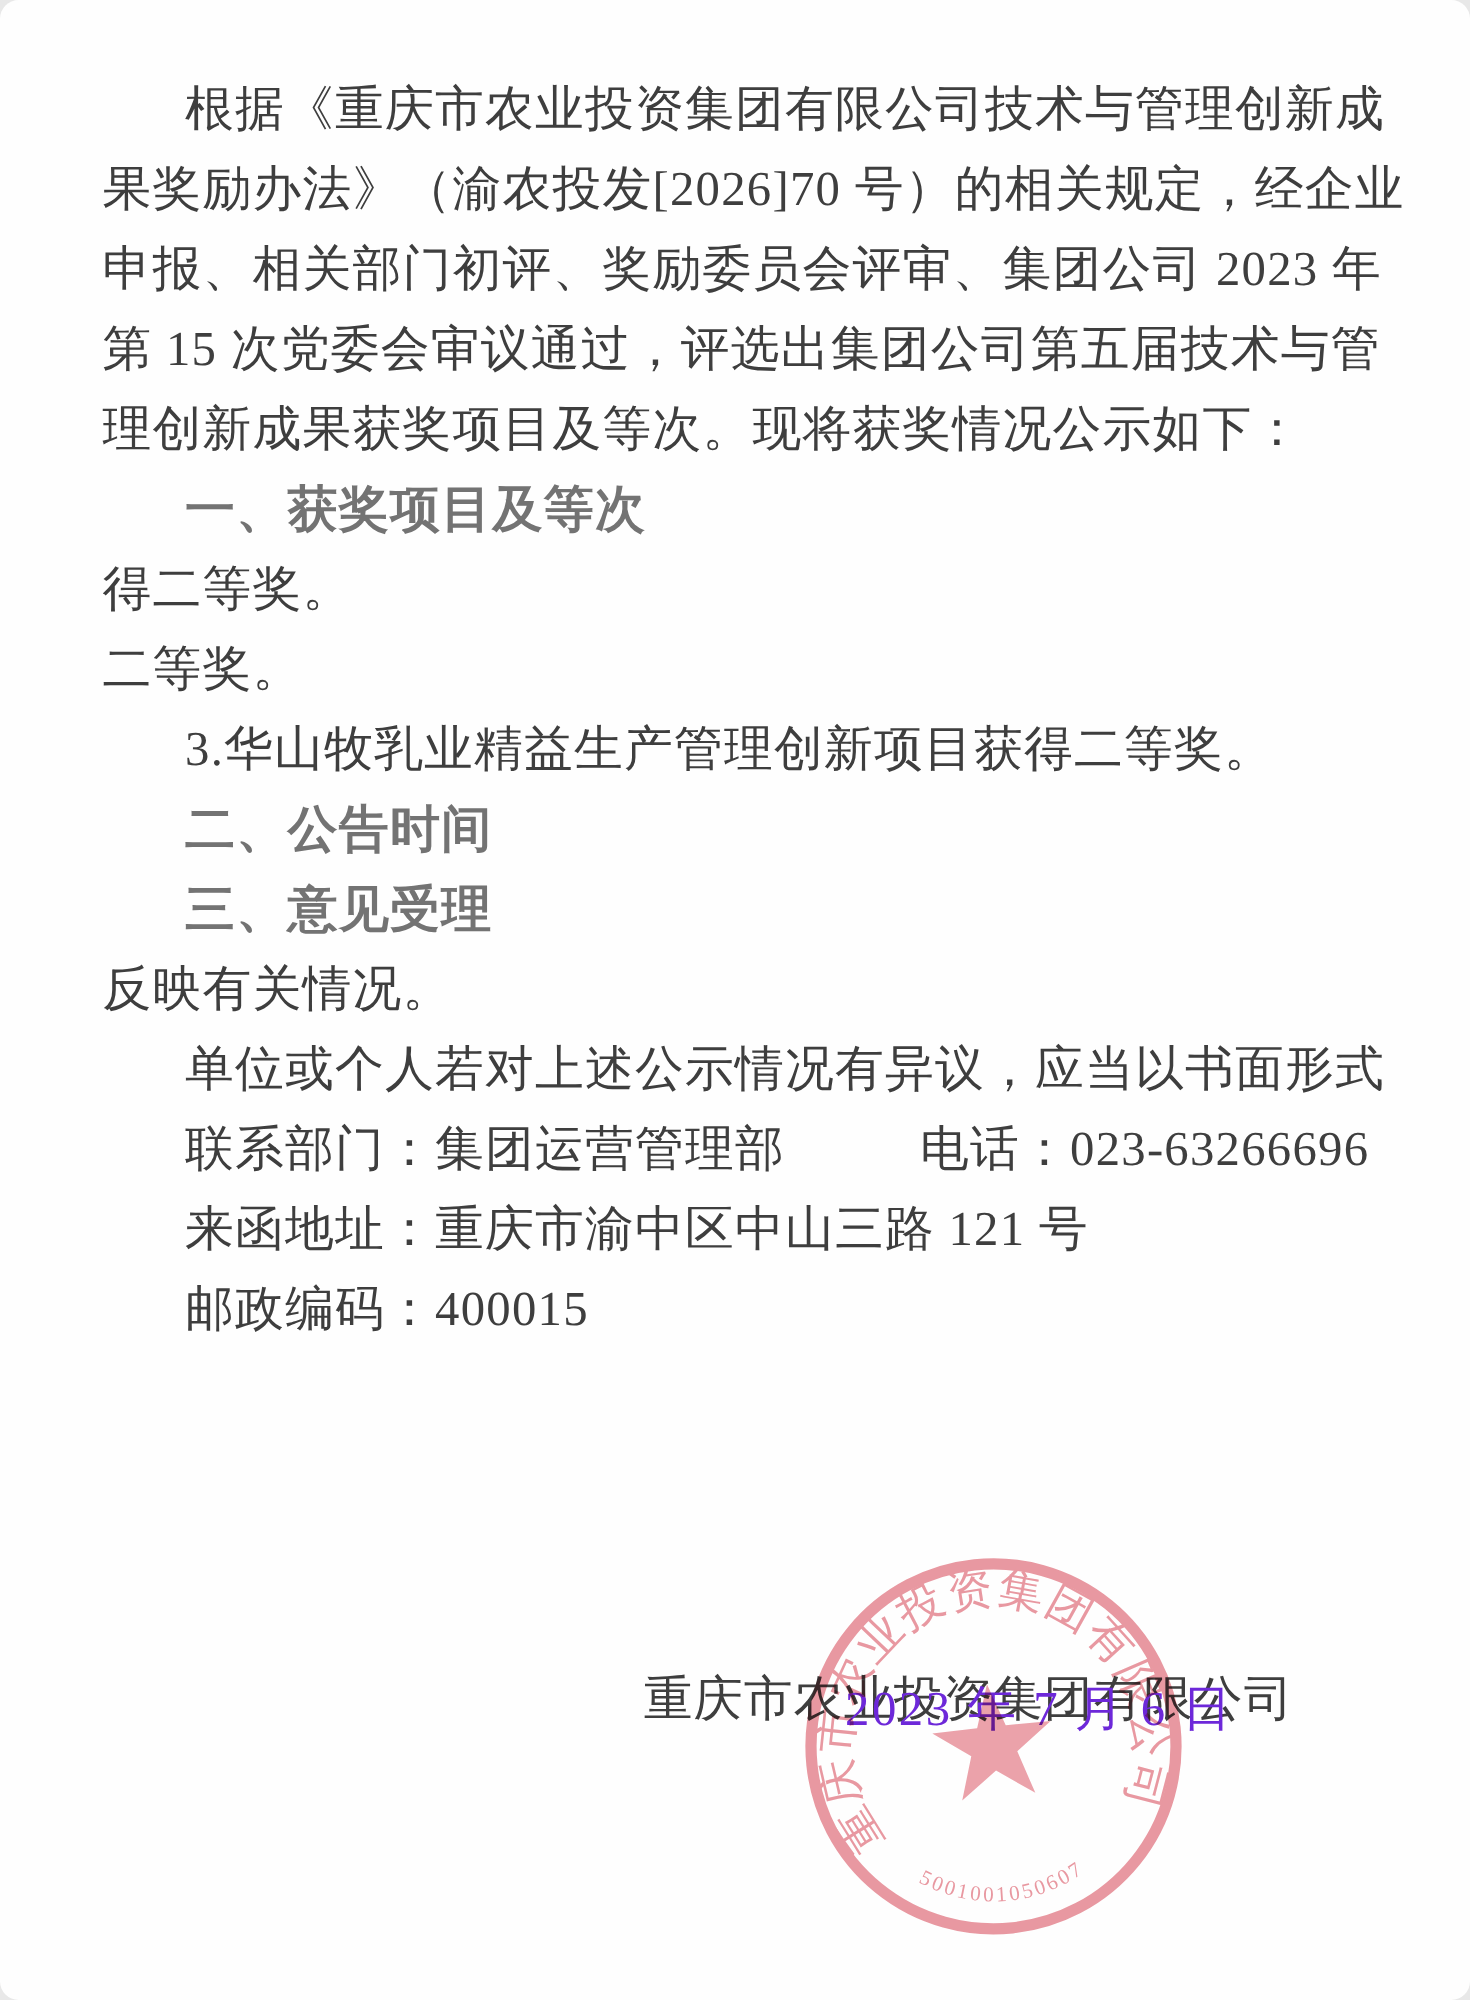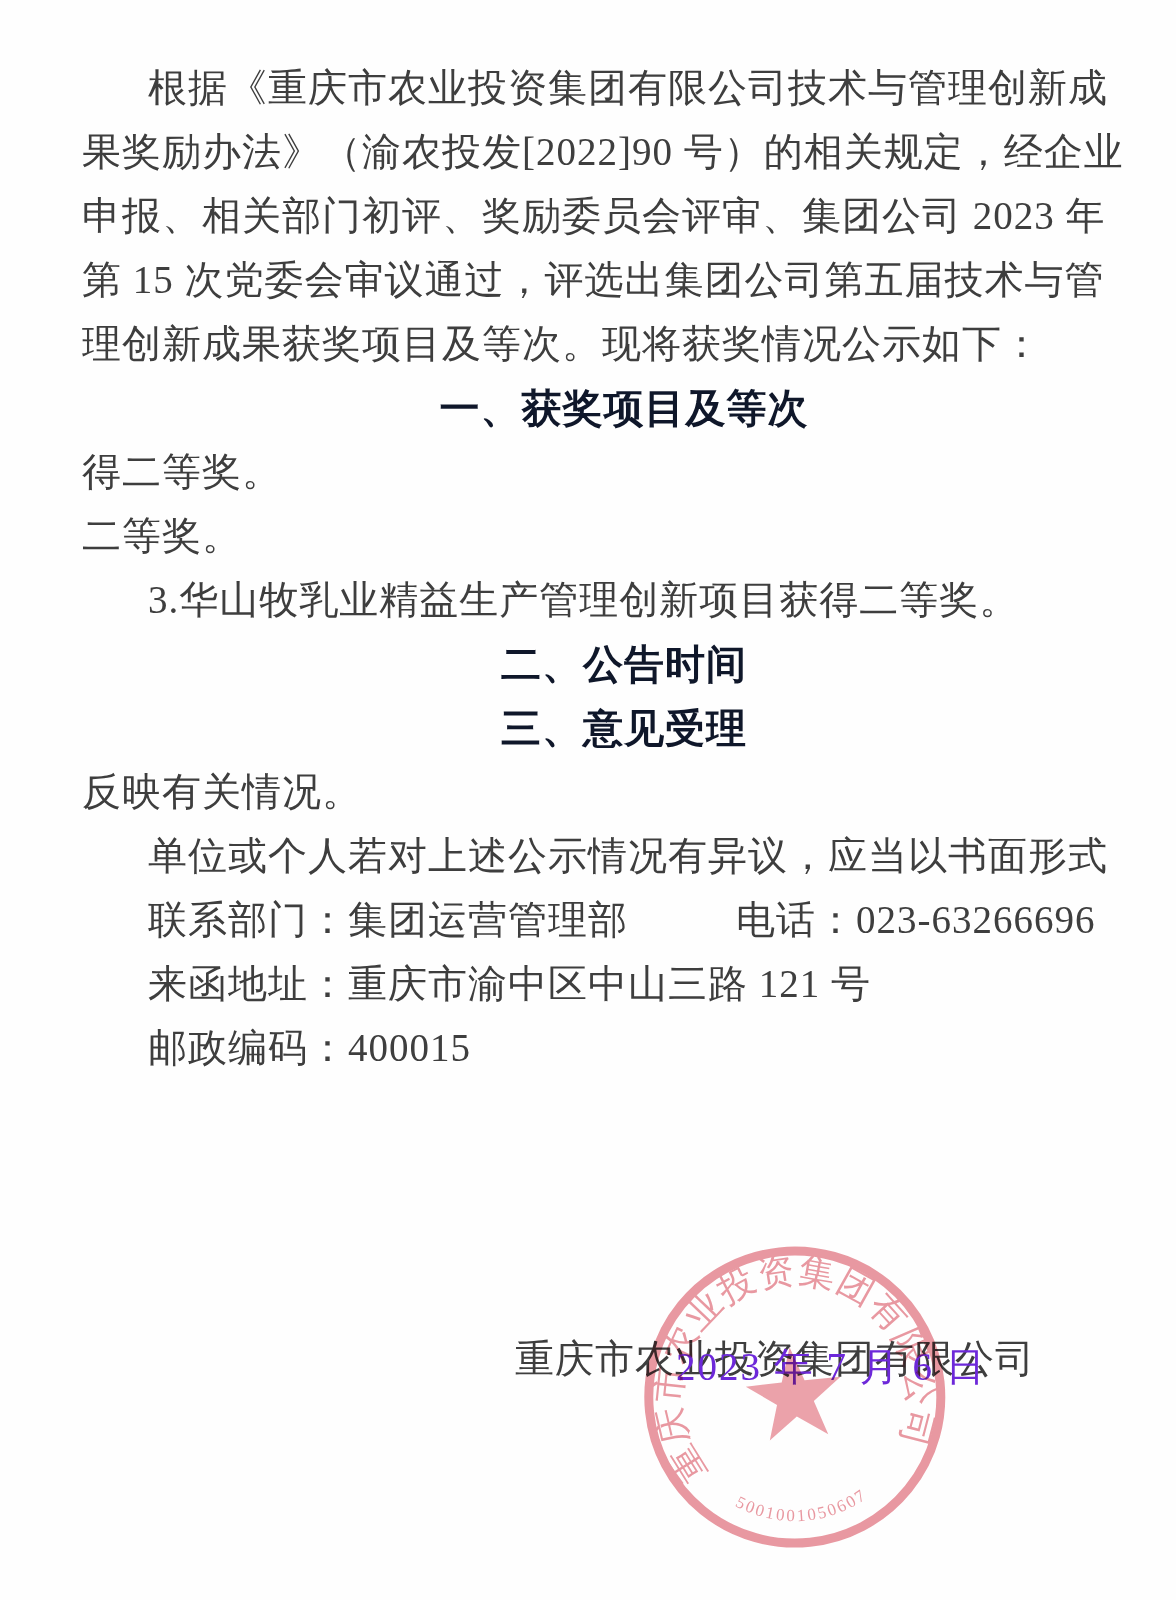--- a/index.html
+++ b/index.html
@@ -9,43 +9,43 @@
   }
   .page {
     position: relative;
     width: 1176px;
     height: 1600px;
     margin: 0 auto;
     background: #fefefe;
     overflow: hidden;
     font-family: "Liberation Serif", "DejaVu Serif", serif;
     color: #3e3e3e;
+    border-radius: 15px;
   }
   .textblock {
     position: absolute;
     left: 82px;
     top: 56px;
     width: 1018px;
   }
   .line {
     font-size: 39px;
     line-height: 64px;
     height: 64px;
     white-space: nowrap;
     letter-spacing: 1px;
   }
   .indent {
     padding-left: 66px;
   }
   .heading {
     font-family: "Liberation Sans", "DejaVu Sans", sans-serif;
     font-weight: bold;
-    color: #0f172a;
+    color: #737373;
     font-size: 40px;
-    text-align: center;
   }
   .gap {
     display: inline-block;
     width: 108px;
   }
   .sig-company {
     position: absolute;
     top: 1332px;
     left: 515px;
     font-size: 39px;
@@ -74,21 +74,21 @@
     font-family: "Liberation Serif", "DejaVu Serif", serif;
   }
 </style>
 </head>
 <body>
 
 <div class="page">
 
   <div class="textblock">
     <div class="line indent">根据《重庆市农业投资集团有限公司技术与管理创新成</div>
-    <div class="line">果奖励办法》（渝农投发[2022]90 号）的相关规定，经企业</div>
+    <div class="line">果奖励办法》（渝农投发[2026]70 号）的相关规定，经企业</div>
     <div class="line">申报、相关部门初评、奖励委员会评审、集团公司 2023 年</div>
     <div class="line">第 15 次党委会审议通过，评选出集团公司第五届技术与管</div>
     <div class="line">理创新成果获奖项目及等次。现将获奖情况公示如下：</div>
 
     <div class="line indent heading">一、获奖项目及等次</div>
     <div class="line">得二等奖。</div>
     <div class="line">二等奖。</div>
     <div class="line indent">3.华山牧乳业精益生产管理创新项目获得二等奖。</div>
 
     <div class="line indent heading">二、公告时间</div>

